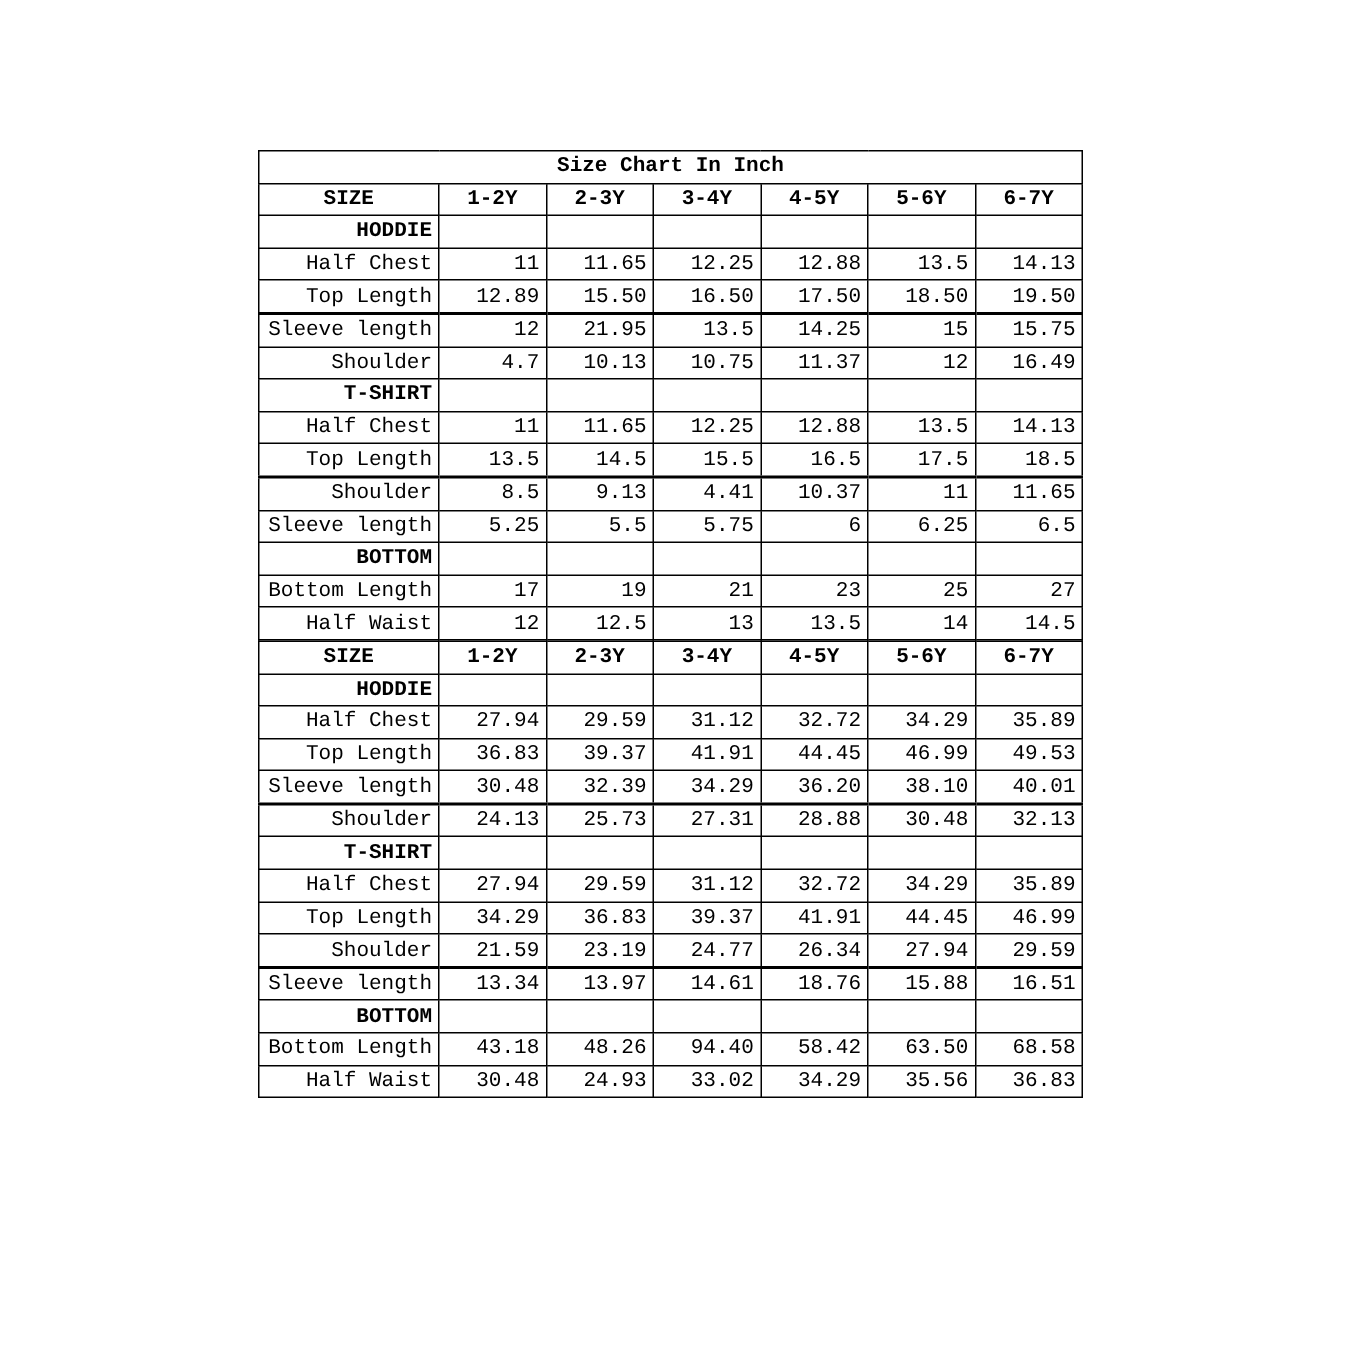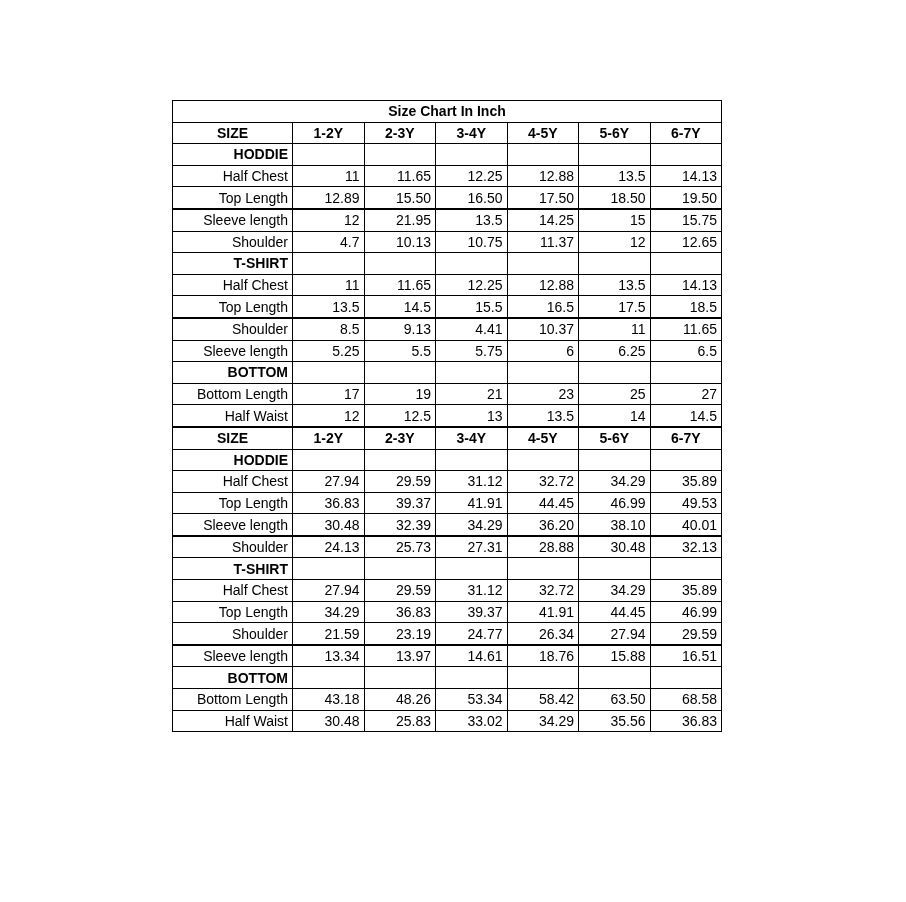--- a/index.html
+++ b/index.html
@@ -6,21 +6,21 @@
     margin: 0;
     padding: 0;
     background: #ffffff;
   }
   .canvas {
     position: relative;
     width: 906px;
     height: 902px;
     background: #ffffff;
     overflow: hidden;
-    font-family: Liberation Sans, sans-serif;
+    font-family: Liberation Mono, monospace;
   }
   .tables-root {
     position: absolute;
     left: 172px;
     top: 100px;
     width: 549px;
   }
   table.size-table {
     border-collapse: collapse;
     table-layout: fixed;
@@ -125,21 +125,21 @@
             <td class="num-cell">15</td>
             <td class="num-cell">15.75</td>
           </tr>
           <tr class="data-row">
             <td class="label-cell">Shoulder</td>
             <td class="num-cell">4.7</td>
             <td class="num-cell">10.13</td>
             <td class="num-cell">10.75</td>
             <td class="num-cell">11.37</td>
             <td class="num-cell">12</td>
-            <td class="num-cell">12.65</td>
+            <td class="num-cell">16.49</td>
           </tr>
           <tr class="section-row">
             <td class="label-cell">T-SHIRT</td>
             <td class="num-cell"></td>
             <td class="num-cell"></td>
             <td class="num-cell"></td>
             <td class="num-cell"></td>
             <td class="num-cell"></td>
             <td class="num-cell"></td>
           </tr>
@@ -324,29 +324,29 @@
             <td class="num-cell"></td>
             <td class="num-cell"></td>
             <td class="num-cell"></td>
             <td class="num-cell"></td>
             <td class="num-cell"></td>
           </tr>
           <tr class="data-row">
             <td class="label-cell">Bottom Length</td>
             <td class="num-cell">43.18</td>
             <td class="num-cell">48.26</td>
-            <td class="num-cell">53.34</td>
+            <td class="num-cell">94.40</td>
             <td class="num-cell">58.42</td>
             <td class="num-cell">63.50</td>
             <td class="num-cell">68.58</td>
           </tr>
           <tr class="data-row">
             <td class="label-cell">Half Waist</td>
             <td class="num-cell">30.48</td>
-            <td class="num-cell">25.83</td>
+            <td class="num-cell">24.93</td>
             <td class="num-cell">33.02</td>
             <td class="num-cell">34.29</td>
             <td class="num-cell">35.56</td>
             <td class="num-cell">36.83</td>
           </tr>
         </tbody>
       </table>
     </div>
 </div>
 

